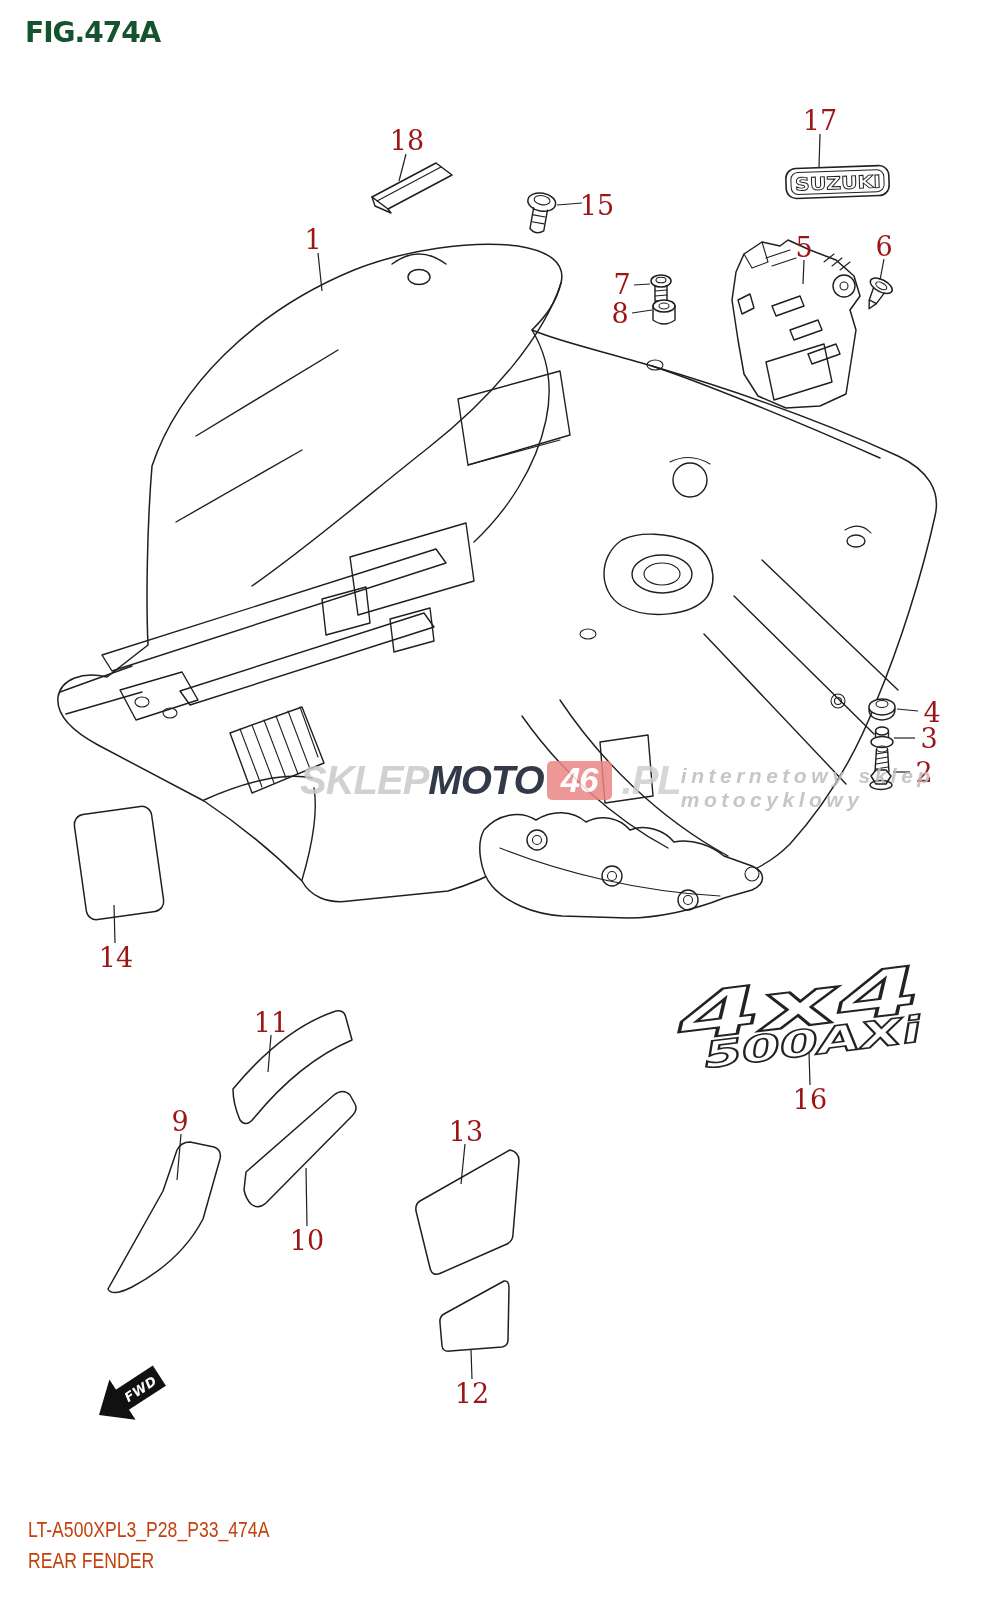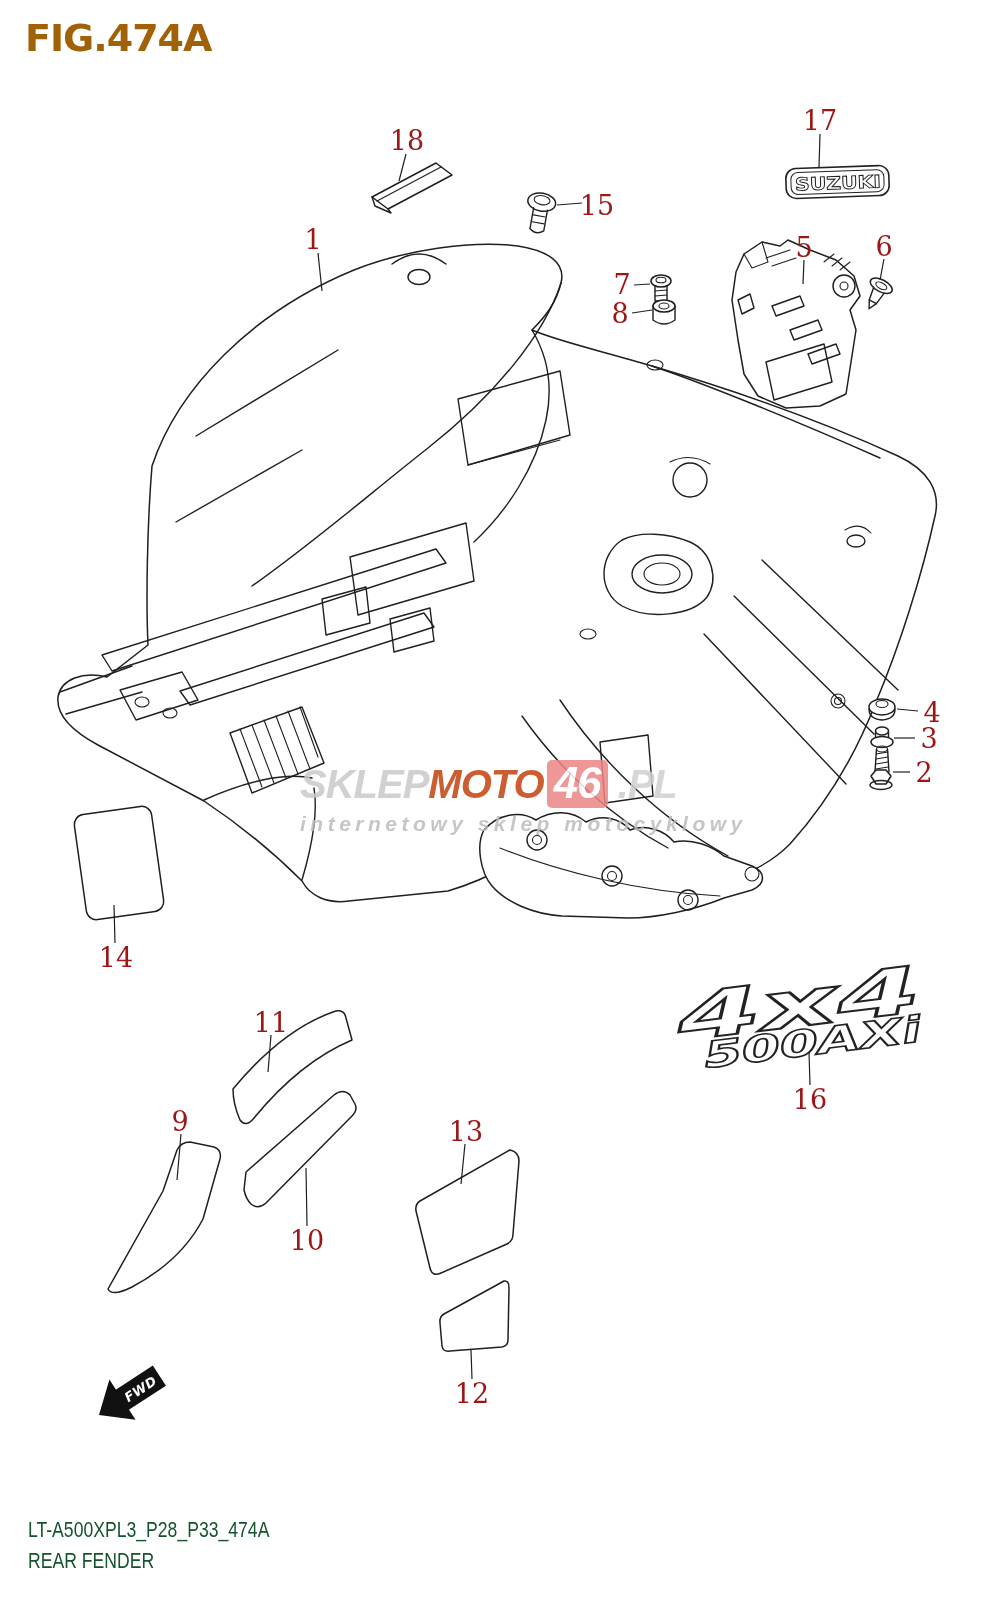--- a/index.html
+++ b/index.html
@@ -1,33 +1,33 @@
 <!DOCTYPE html>
 <html><head>
 <meta charset="utf-8">
 <style>
   html,body{margin:0;padding:0;background:#fff;}
   .page{position:relative;width:1004px;height:1600px;background:#ffffff;overflow:hidden;
         font-family:"DejaVu Sans",sans-serif;}
-  .fig-title{position:absolute;left:25px;top:16px;font-size:38px;font-weight:800;
-             color:#a16207;letter-spacing:-1px;font-family:"DejaVu Sans",sans-serif;}
+  .fig-title{position:absolute;left:25px;top:16px;font-size:28px;font-weight:800;
+             color:#14532d;letter-spacing:-1px;font-family:"DejaVu Sans",sans-serif;}
   svg.diagram{position:absolute;left:0;top:0;}
-  .watermark{position:absolute;left:300px;top:760px;display:flex;flex-direction:column;
+  .watermark{position:absolute;left:300px;top:760px;display:flex;flex-direction:row;
              align-items:flex-start;opacity:.85;pointer-events:none;z-index:5;justify-content:space-between;}
   .wm-main{display:flex;align-items:center;font-style:italic;font-weight:bold;
            font-size:40px;line-height:1;letter-spacing:-1px;
            font-family:"Liberation Sans",sans-serif;}
   .wm-sklep{color:#c9c9c9;}
-  .wm-moto{color:#c2410c;}
+  .wm-moto{color:#0f172a;}
   .wm-46{display:inline-block;background:#ec8585;color:#ffffff;border-radius:5px;
-         padding:1px 7px 3px;margin-left:3px;font-size:44px;font-style:italic;}
+         padding:1px 14px 3px;margin-left:3px;font-size:35px;font-style:italic;}
   .wm-pl{color:#cfcfcf;margin-left:10px;}
   .wm-tagline{margin-top:4px;font-size:21px;font-weight:bold;font-style:italic;
               letter-spacing:4.5px;color:#bdbdbd;font-family:"Liberation Sans",sans-serif;}
-  .footer{position:absolute;left:28px;top:1514px;color:#14532d;z-index:4;}
+  .footer{position:absolute;left:28px;top:1514px;color:#c2410c;z-index:4;}
   .footer-line{font-size:22px;line-height:31px;white-space:nowrap;
                font-family:"Liberation Sans",sans-serif;
                transform:scaleX(.8);transform-origin:0 50%;}
   .callout{font-family:"DejaVu Serif",serif;font-size:27px;}
   .dline{fill:none;stroke:#1f1f1f;stroke-width:1.4;stroke-linecap:round;stroke-linejoin:round;}
   .dfill{fill:#ffffff;stroke:#1f1f1f;stroke-width:1.5;stroke-linejoin:round;}
   .thin{fill:none;stroke:#1f1f1f;stroke-width:1.1;stroke-linecap:round;stroke-linejoin:round;}
 </style>
 </head>
 <body>

